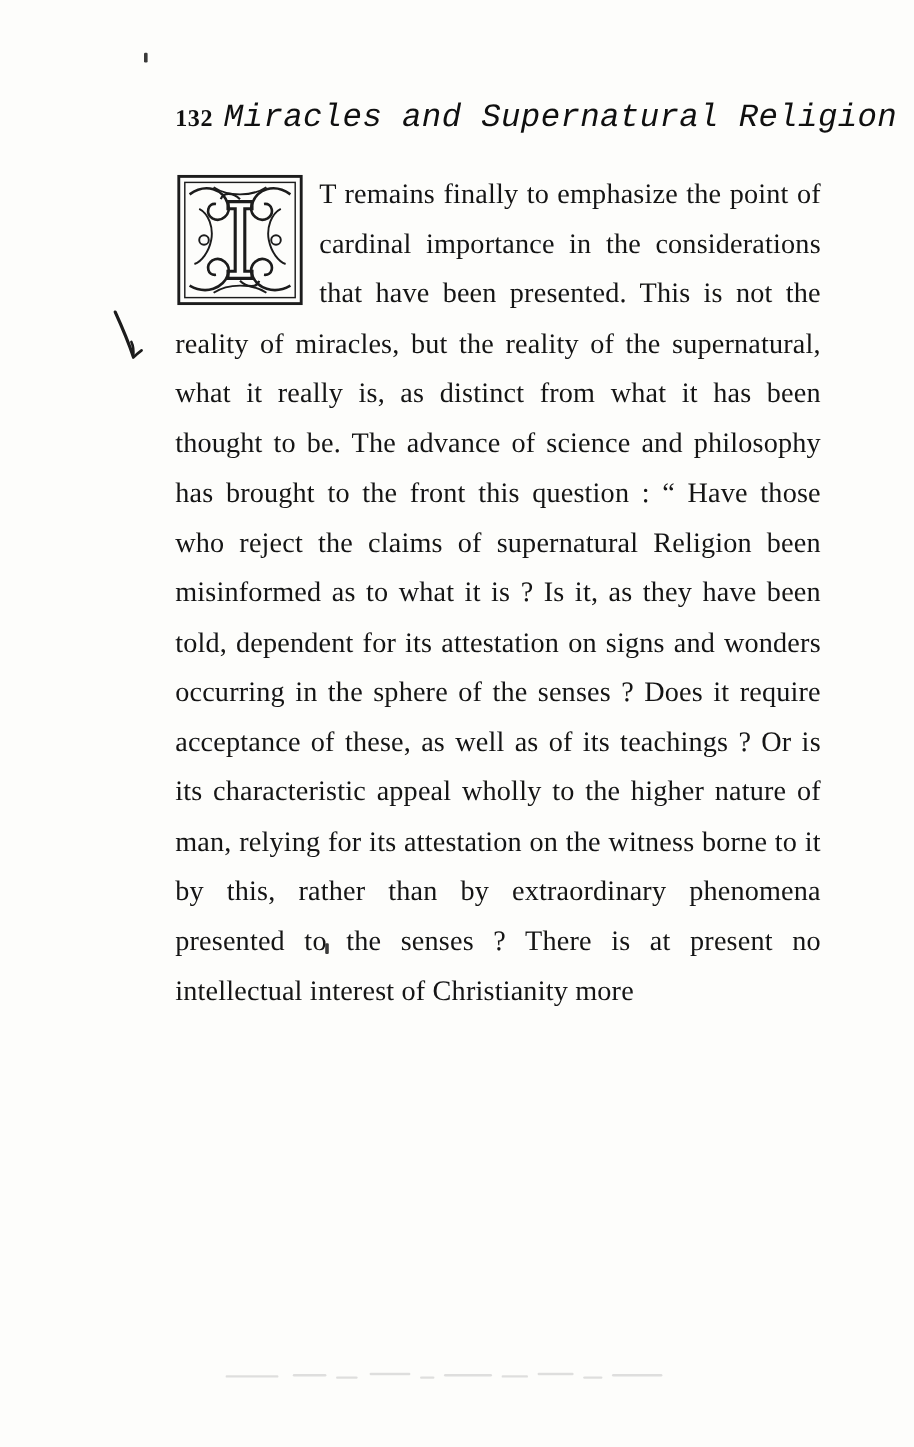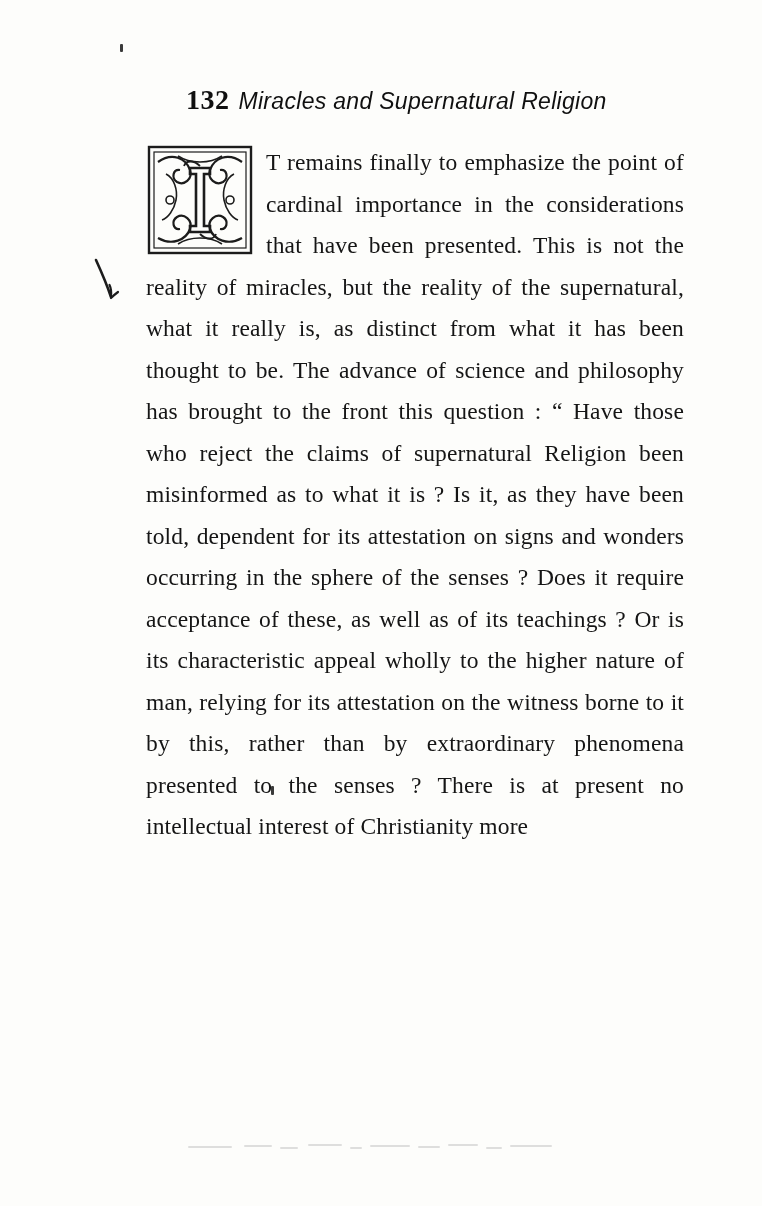--- a/index.html
+++ b/index.html
@@ -26,29 +26,28 @@
   .running-head {
     position: absolute;
     left: 146px;
     top: 84px;
     width: 520px;
     white-space: nowrap;
   }
   .folio {
     font-family: "Liberation Serif", serif;
     font-weight: bold;
-    font-size: 28px;
+    font-size: 20px;
     letter-spacing: 0.5px;
     color: #101010;
-    margin-left: 40px;
   }
   .head-title {
-    font-family: Liberation Sans, sans-serif;
+    font-family: Liberation Mono, monospace;
     font-style: italic;
-    font-size: 23px;
+    font-size: 27px;
     letter-spacing: 0.3px;
     color: #101010;
     margin-left: 9px;
   }
 
   
   .textblock {
     position: absolute;
     left: 146px;
     top: 142px;

